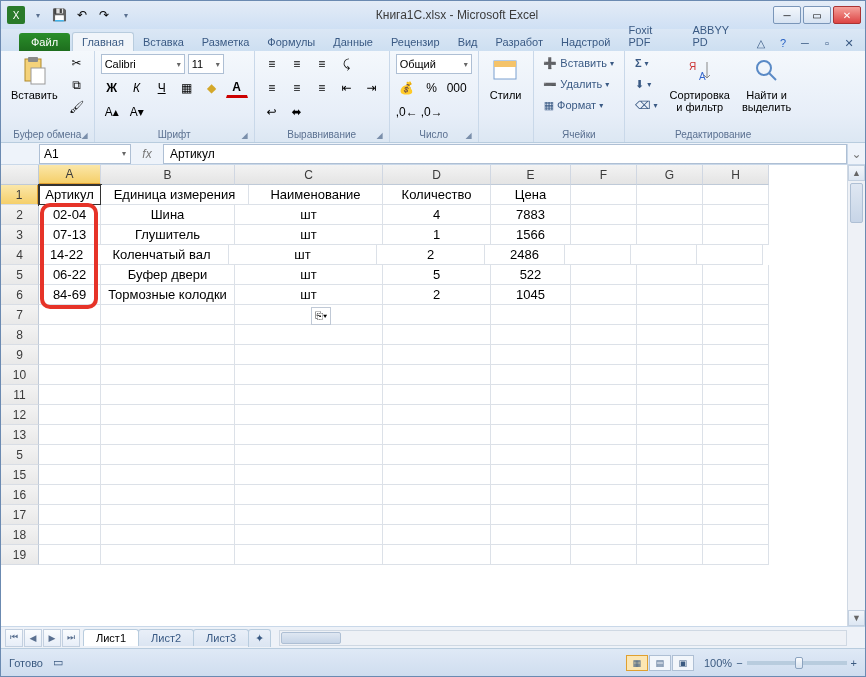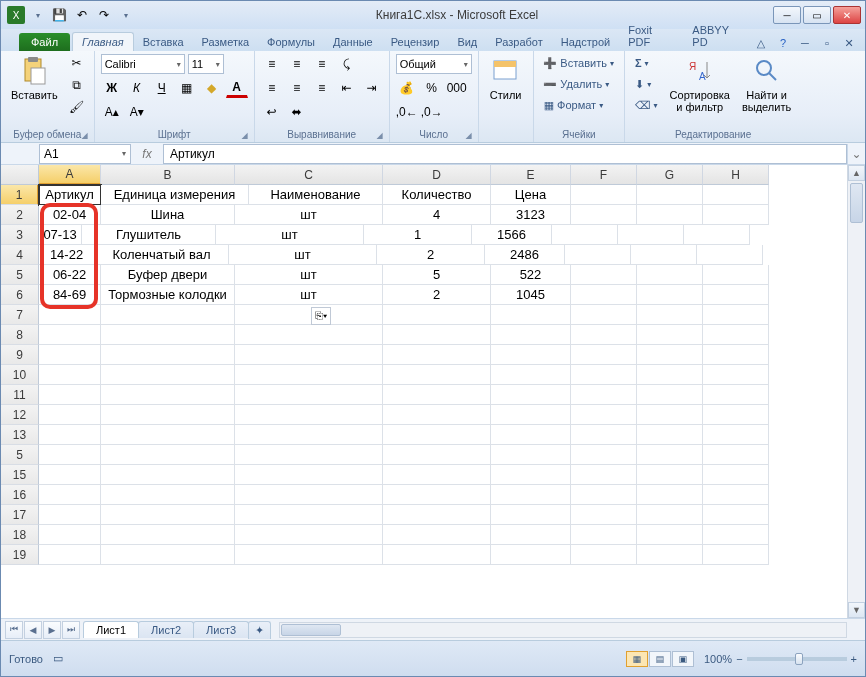--- a/index.html
+++ b/index.html
@@ -12,21 +12,21 @@
 .titlebar .qicon { width: 18px; height: 18px; display: flex; align-items: center; justify-content: center; border-radius: 2px; }
 .titlebar .title { flex: 1; text-align: center; color: #3b3b3b; }
 .titlebar .winbtns { display: flex; gap: 2px; padding-right: 4px; }
 .winbtn { width: 28px; height: 18px; border: 1px solid #7a96b9; border-radius: 2px; background: linear-gradient(#f3f7fc,#d7e3f2); display:flex;align-items:center;justify-content:center;font-size:10px;}
 .winbtn.close { background: linear-gradient(#f5a19a,#d44); color:#fff; border-color:#a33; }
 
 
 .tabs { height: 22px; background: linear-gradient(#dbe7f5,#cddff1); display: flex; align-items: flex-end; font-size: 11px; padding-left:2px;}
 .tab { padding: 3px 9px; color:#3a5a84; cursor:default; border-top-left-radius:3px;border-top-right-radius:3px;}
 .tab.file { background: linear-gradient(#2a8e2a,#1e6e1e); color:#fff; margin-right:2px; padding:3px 12px;margin-left:16px;}
-.tab.active { background:#f1f5fa; border:1px solid #b8ccde; border-bottom:none; color:#3a5a84;font-style:italic;}
+.tab.active { background:#f1f5fa; border:1px solid #b8ccde; border-bottom:none; color:#3a5a84;}
 .tabs .help { margin-left:auto; display:flex; gap:6px; padding-right:8px; align-items:center;}
 .helpicon { width:16px;height:16px;display:flex;align-items:center;justify-content:center;font-size:11px;color:#3a5a84;}
 
 
 .ribbon { height: 92px; background: linear-gradient(#f4f8fc,#e7eef8 70%,#dce7f3); border-bottom:1px solid #b8ccde; display:flex; font-size:11px;}
 .group { border-right:1px solid #c9d8e9; padding:2px 6px 0 6px; display:flex; flex-direction:column; position:relative;}
 .group-body { flex:1; display:flex; align-items:flex-start; gap:4px;}
 .group-label { text-align:center; font-size:10px; color:#5a7090; padding-bottom:2px; position:relative;}
 .group-label .launcher { position:absolute; right:-2px; bottom:1px; width:10px;height:10px; font-size:8px; color:#7a8fab;}
 .bigbtn { display:flex; flex-direction:column; align-items:center; gap:2px; padding:2px 4px; min-width:42px;}
@@ -71,21 +71,21 @@
 
 
 .sheetbar { height:22px; background:#eef2f8; border-top:1px solid #c9d8e9; display:flex; align-items:center; font-size:11px;}
 .navbtn { width:18px;height:18px;display:flex;align-items:center;justify-content:center;border:1px solid #c3d0e0;background:linear-gradient(#fafcfe,#e7eef8);color:#5a7090;font-size:9px;}
 .sheet { padding:2px 12px; background:#fff; border:1px solid #b8ccde; border-bottom:none; border-top-left-radius:3px;border-top-right-radius:3px; margin-left:-1px;}
 .sheet.inactive { background:linear-gradient(#e9eff8,#dbe5f2); color:#3a5a84;}
 .hscroll { flex:1; height:16px; background:#eef1f6; border:1px solid #cfd8e3; margin:0 18px 0 8px; position:relative;}
 .hthumb { position:absolute; top:1px; bottom:1px; left:1px; width:60px; background:linear-gradient(#dfe7f2,#c7d5e7); border:1px solid #aebfd4; border-radius:2px;}
 
 
-.status { height:36px; background:linear-gradient(#dfe9f6,#cfddef); border-top:1px solid #b8ccde; display:flex; align-items:center; font-size:11px; color:#3b5a80; padding:0 8px; gap:10px;}
+.status { height:28px; background:linear-gradient(#dfe9f6,#cfddef); border-top:1px solid #b8ccde; display:flex; align-items:center; font-size:11px; color:#3b5a80; padding:0 8px; gap:10px;}
 .status .spacer{flex:1;}
 .viewbtn { width:22px;height:16px;border:1px solid #aebfd4;background:#f2f6fb;display:flex;align-items:center;justify-content:center;font-size:9px;}
 .viewbtn.active{background:#fce6b3;border-color:#e0a030;}
 .zoom { display:flex;align-items:center;gap:4px;}
 .slider { width:100px;height:4px;background:#b8ccde;position:relative;}
 .slider .tick{position:absolute;left:50%;top:-3px;width:1px;height:10px;background:#7a8fab;}
 .slider .knob{position:absolute;left:48%;top:-4px;width:8px;height:12px;background:linear-gradient(#fafcfe,#d7e3f0);border:1px solid #8ca3bf;border-radius:2px;}
 </style>
 </head>
 <body>
@@ -353,27 +353,27 @@
           <div class="cell center" style="width: 80px;">Цена</div>
           <div class="cell center" style="width: 66px;"></div>
           <div class="cell center" style="width: 66px;"></div>
           <div class="cell center" style="width: 66px;"></div>
         </div>
         <div class="cellrow">
           <div class="cell center" style="width: 62px;">02-04</div>
           <div class="cell center" style="width: 134px;">Шина</div>
           <div class="cell center" style="width: 148px;">шт</div>
           <div class="cell center" style="width: 108px;">4</div>
-          <div class="cell center" style="width: 80px;">3123</div>
-          <div class="cell center" style="width: 66px;"></div>
-          <div class="cell center" style="width: 66px;"></div>
-          <div class="cell center" style="width: 66px;"></div>
-        </div>
-        <div class="cellrow">
-          <div class="cell center" style="width: 43px;">07-13</div>
+          <div class="cell center" style="width: 80px;">7883</div>
+          <div class="cell center" style="width: 66px;"></div>
+          <div class="cell center" style="width: 66px;"></div>
+          <div class="cell center" style="width: 66px;"></div>
+        </div>
+        <div class="cellrow">
+          <div class="cell center" style="width: 62px;">07-13</div>
           <div class="cell center" style="width: 134px;">Глушитель</div>
           <div class="cell center" style="width: 148px;">шт</div>
           <div class="cell center" style="width: 108px;">1</div>
           <div class="cell center" style="width: 80px;">1566</div>
           <div class="cell center" style="width: 66px;"></div>
           <div class="cell center" style="width: 66px;"></div>
           <div class="cell center" style="width: 66px;"></div>
         </div>
         <div class="cellrow">
           <div class="cell center" style="width: 56px;">14-22</div>

